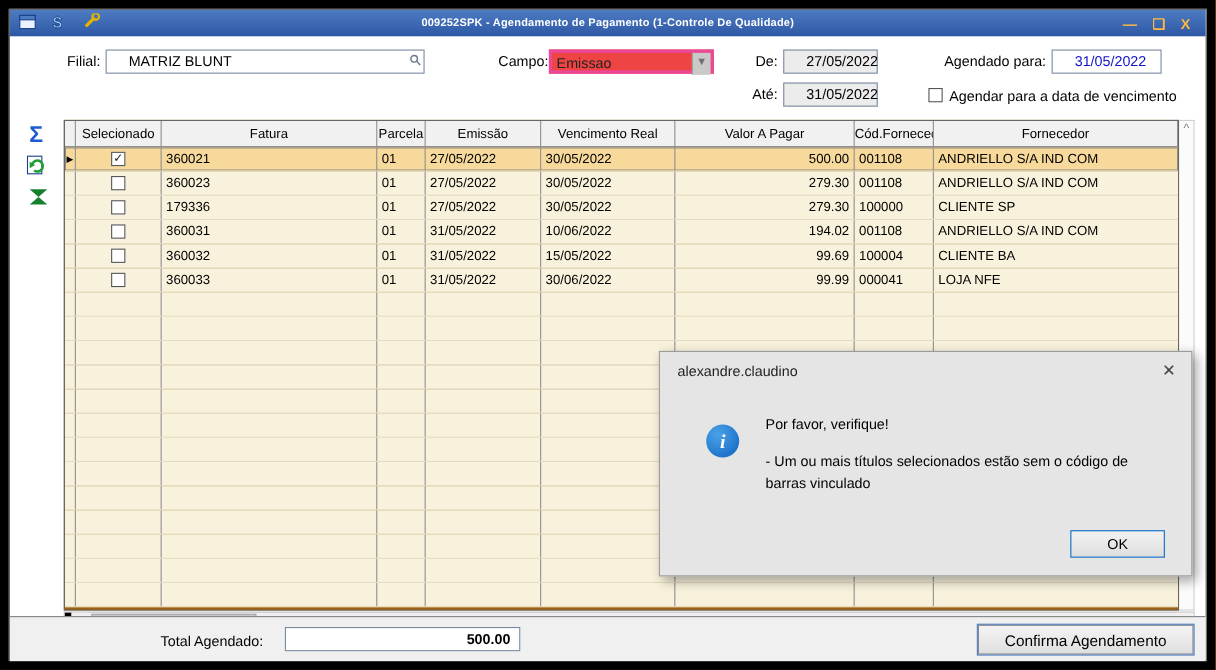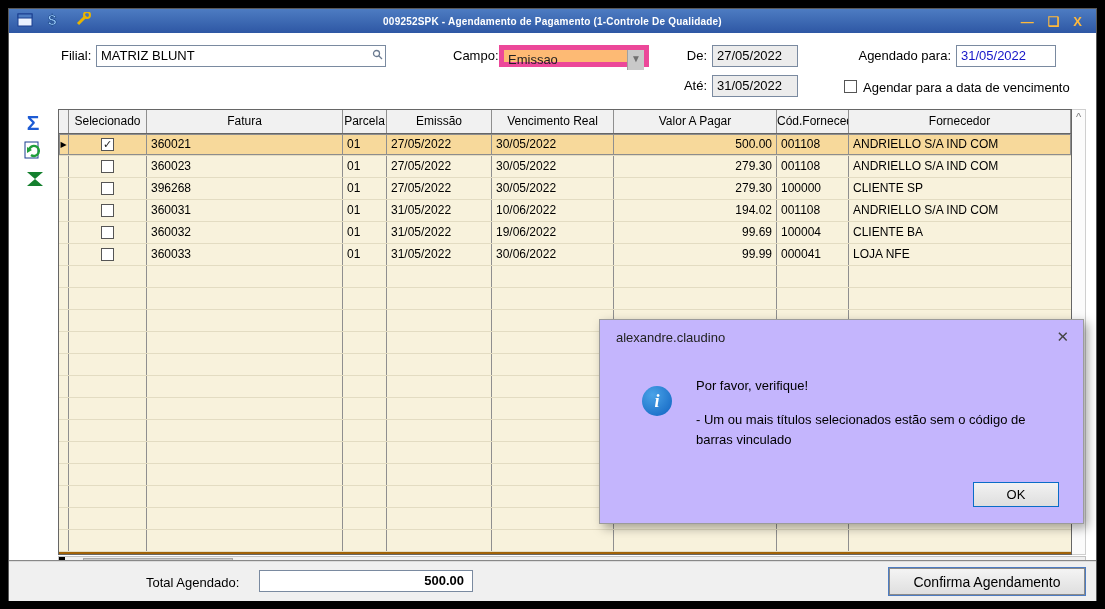--- a/index.html
+++ b/index.html
@@ -23,26 +23,26 @@
     display:flex; align-items:center; color:#fff;
   }
   .titlebar .ticons { display:flex; align-items:center; gap:14px; padding-left:8px; width:120px; }
   .titlebar .title { flex:1; text-align:center; font-weight:bold; font-size:10px; letter-spacing:.2px; }
   .titlebar .wctrl { width:120px; display:flex; justify-content:flex-end; gap:14px; padding-right:14px; }
   .wbtn { color:#ffb93c; font-weight:bold; font-size:13px; cursor:default; }
   
   .lbl { position:absolute; height:20px; line-height:20px; font-size:13px; }
   .field {
     position:absolute; height:22px; background:#fff;
-    border:1px solid #7a8aa0; font-size:13px; padding:2px 4px; line-height:16px;
+    border:1px solid #7a8aa0; font-size:13px; padding:2px 20px; line-height:16px;
   }
   .field.gray { background:#ececec; }
   .field.blue { color:#1414c8; }
   .combo {
-    position:absolute; height:22px; background:#fdba74; border:5px solid #ec4899;
+    position:absolute; height:22px; background:#ef4444; border:3px solid #ec4899;
     font-size:13px; padding:2px 4px; line-height:16px; color:#222;
   }
   .combo .arrowbox {
     position:absolute; right:0; top:0; width:17px; height:20px;
     background:#c9c9c9; border-left:1px solid #a0a0a0; color:#707070;
     text-align:center; line-height:18px; font-size:10px;
   }
   .mag { position:absolute; right:2px; bottom:2px; }
   .cb {
     display:inline-block; width:13px; height:13px; background:#fff;
@@ -105,21 +105,21 @@
     text-align:right; padding:2px 8px; line-height:16px;
   }
   .confirm-btn {
     position:absolute; left:880px; top:6px; width:196px; height:27px;
     background:linear-gradient(#f4f4f4,#dfdfdf); border:1px solid #8a8a8a;
     outline:1px solid #4d7cc2; font-size:14px; cursor:pointer;
   }
   
   .dialog {
     position:absolute; left:590px; top:310px; width:485px; height:205px;
-    background:#c4b5fd; border:1px solid #9b9b9b; box-shadow:4px 4px 10px rgba(0,0,0,.35);
+    background:#e5e5e5; border:1px solid #9b9b9b; box-shadow:4px 4px 10px rgba(0,0,0,.35);
     z-index:10;
   }
   .dialog .dtitle { position:absolute; left:16px; top:10px; font-size:13px; color:#222; }
   .dialog .dclose { position:absolute; right:14px; top:8px; font-size:15px; color:#444; cursor:pointer; }
   .info-icon {
     position:absolute; left:42px; top:66px; width:30px; height:30px; border-radius:50%;
     background:radial-gradient(circle at 35% 30%, #4aa3e8, #0f62c0);
     color:#fff; text-align:center; line-height:30px;
     font-family:"Liberation Serif", serif; font-style:italic; font-weight:bold; font-size:18px;
   }
@@ -230,21 +230,21 @@
           <div class="cell c3">01</div>
           <div class="cell c4">27/05/2022</div>
           <div class="cell c5">30/05/2022</div>
           <div class="cell c6">279.30</div>
           <div class="cell c7">001108</div>
           <div class="cell c8">ANDRIELLO S/A IND COM</div>
         </div>
         <div class="grid-row">
           <div class="cell c0"></div>
           <div class="cell c1"><span class="cb"></span></div>
-          <div class="cell c2">396268</div>
+          <div class="cell c2">179336</div>
           <div class="cell c3">01</div>
           <div class="cell c4">27/05/2022</div>
           <div class="cell c5">30/05/2022</div>
           <div class="cell c6">279.30</div>
           <div class="cell c7">100000</div>
           <div class="cell c8">CLIENTE SP</div>
         </div>
         <div class="grid-row">
           <div class="cell c0"></div>
           <div class="cell c1"><span class="cb"></span></div>
@@ -255,21 +255,21 @@
           <div class="cell c6">194.02</div>
           <div class="cell c7">001108</div>
           <div class="cell c8">ANDRIELLO S/A IND COM</div>
         </div>
         <div class="grid-row">
           <div class="cell c0"></div>
           <div class="cell c1"><span class="cb"></span></div>
           <div class="cell c2">360032</div>
           <div class="cell c3">01</div>
           <div class="cell c4">31/05/2022</div>
-          <div class="cell c5">19/06/2022</div>
+          <div class="cell c5">15/05/2022</div>
           <div class="cell c6">99.69</div>
           <div class="cell c7">100004</div>
           <div class="cell c8">CLIENTE BA</div>
         </div>
         <div class="grid-row">
           <div class="cell c0"></div>
           <div class="cell c1"><span class="cb"></span></div>
           <div class="cell c2">360033</div>
           <div class="cell c3">01</div>
           <div class="cell c4">31/05/2022</div>

